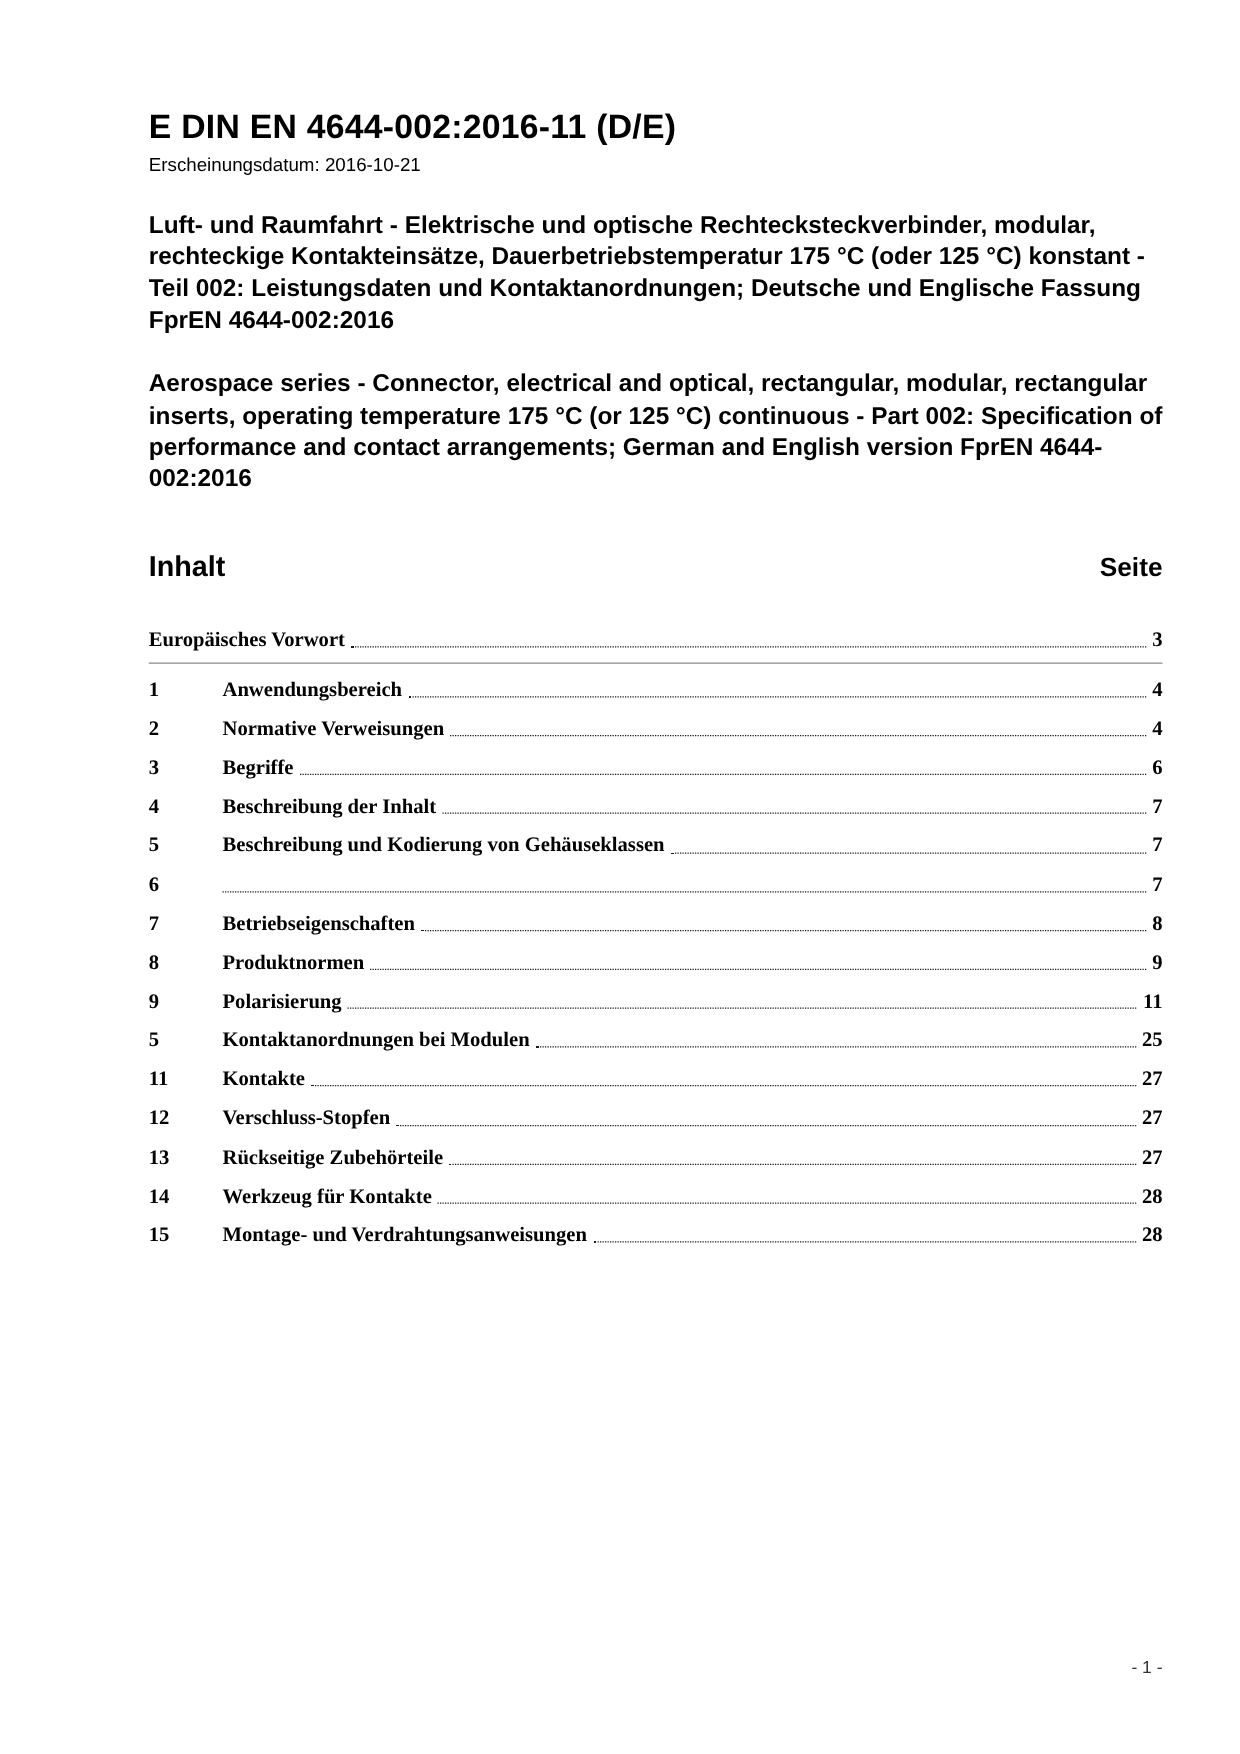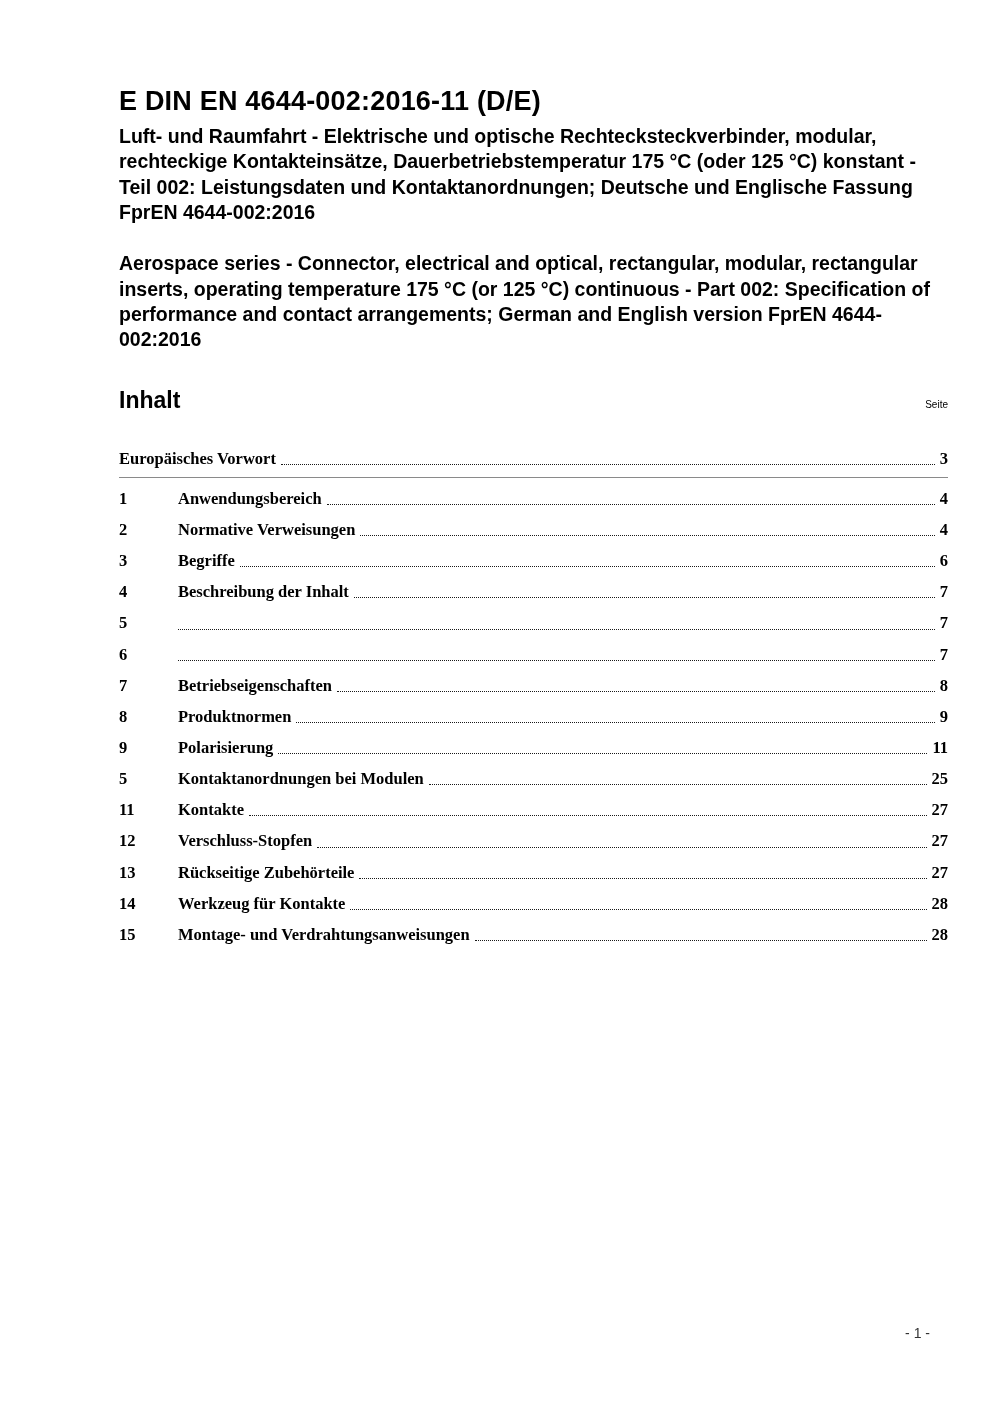--- a/index.html
+++ b/index.html
@@ -7,21 +7,21 @@
   body {
     width: 992px;
     height: 1403px;
     background: #ffffff;
     position: relative;
     font-family: "Liberation Sans", sans-serif;
     color: #000000;
     overflow: hidden;
   }
   .page-content {
-    padding: 86px 44px 0 119px;
+    padding: 86px 62px 0 119px;
   }
   .doc-title {
     font-size: 27px;
     font-weight: bold;
     margin: 0 0 7px 0;
     letter-spacing: 0.2px;
   }
   .publish-date {
     font-size: 15px;
     margin: 0 0 27px 0;
@@ -41,22 +41,22 @@
     align-items: baseline;
     margin-top: 28px;
     margin-bottom: 36px;
     gap: 41px;
   }
   .toc-heading {
     font-size: 23px;
     font-weight: bold;
   }
   .toc-page-label {
-    font-size: 10px;
-    font-weight: normal;
+    font-size: 21px;
+    font-weight: bold;
     margin-top: 16px;
   }
   .toc-list {
     font-family: "Liberation Serif", serif;
     font-weight: bold;
     font-size: 16.5px;
   }
   .toc-row {
     display: flex;
     align-items: flex-end;
@@ -94,20 +94,21 @@
     color: #333333;
   }
 </style>
 </head>
 <body>
 
 <div class="page-content">
 
   <h1 class="doc-title">E DIN EN 4644-002:2016-11 (D/E)</h1>
 
+  <p class="publish-date">Erscheinungsdatum: 2016-10-21</p>
 
   <p class="abstract abstract-de">Luft- und Raumfahrt - Elektrische und optische Rechtecksteckverbinder, modular, rechteckige Kontakteinsätze, Dauerbetriebstemperatur 175 °C (oder 125 °C) konstant - Teil 002: Leistungsdaten und Kontaktanordnungen; Deutsche und Englische Fassung FprEN 4644-002:2016</p>
 
   <p class="abstract abstract-en">Aerospace series - Connector, electrical and optical, rectangular, modular, rectangular inserts, operating temperature 175 °C (or 125 °C) continuous - Part 002: Specification of performance and contact arrangements; German and English version FprEN 4644-002:2016</p>
 
   <div class="toc-header">
     <span class="toc-heading">Inhalt</span>
     <span class="toc-page-label">Seite</span>
   </div>
 
@@ -142,20 +143,21 @@
 
   <div class="toc-row">
     <span class="toc-num">4</span>
     <span class="toc-title">Beschreibung der Inhalt</span>
     <span class="leader"></span>
     <span class="toc-page">7</span>
   </div>
 
   <div class="toc-row">
     <span class="toc-num">5</span>
+    <span class="toc-title">Beschreibung und Kodierung von Gehäuseklassen</span>
     <span class="leader"></span>
     <span class="toc-page">7</span>
   </div>
 
   <div class="toc-row">
     <span class="toc-num">6</span>
     <span class="leader"></span>
     <span class="toc-page">7</span>
   </div>
 

